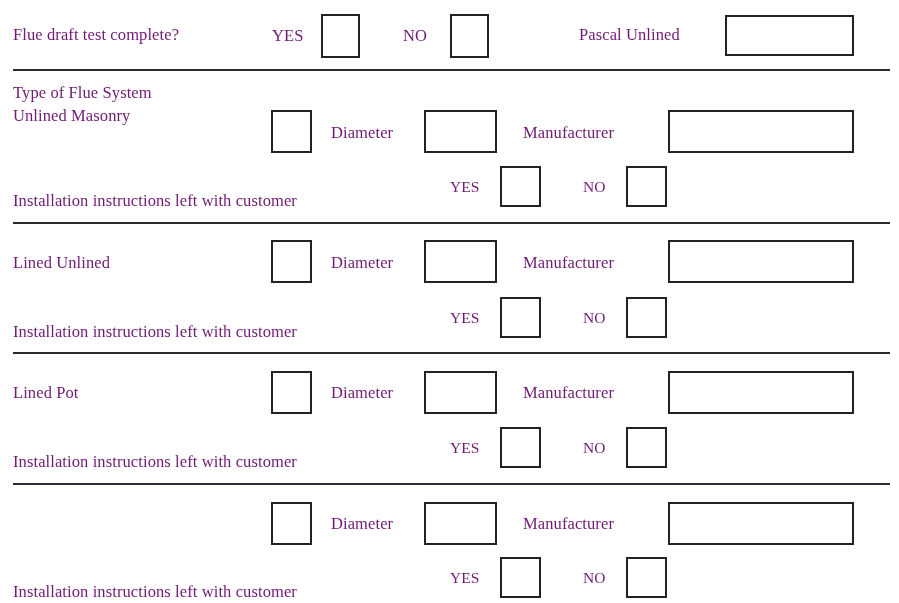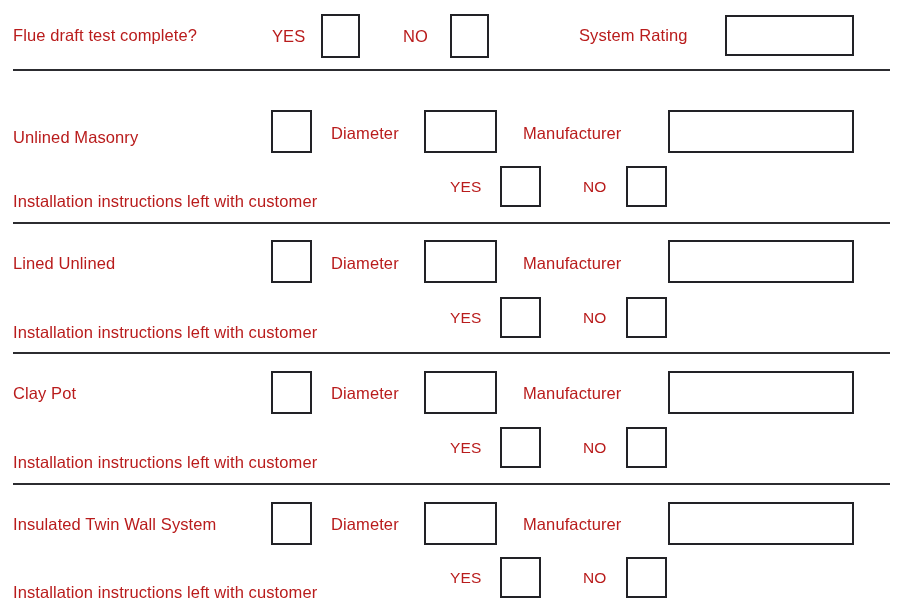--- a/index.html
+++ b/index.html
@@ -21,23 +21,24 @@
     width: 899px;
     height: 603px;
     background: #ffffff;
   }
 
   
   .lbl {
     position: absolute;
     font-size: 16.5px;
     line-height: 1;
-    color: #b91c1c;
+    color: #701a75;
     white-space: nowrap;
     letter-spacing: 0.1px;
+    font-family: Liberation Serif, serif;
   }
   .lbl.sm {
     font-size: 15.5px;
   }
   .box {
     position: absolute;
     border: 2px solid #222226;
     background: #ffffff;
     box-sizing: border-box;
   }
@@ -81,27 +82,28 @@
 <div class="sheet">
 
   <div class="lbl" id="r1-question">Flue draft test complete?</div>
 
   <div class="lbl" id="r1-yes-lbl">YES</div>
   <div class="box" id="r1-yes-box"></div>
 
   <div class="lbl" id="r1-no-lbl">NO</div>
   <div class="box" id="r1-no-box"></div>
 
-  <div class="lbl" id="r1-pascal-lbl">System Rating</div>
+  <div class="lbl" id="r1-pascal-lbl">Pascal Unlined</div>
   <div class="box" id="r1-pascal-box"></div>
 
   <div class="divider" style="top:69px;"></div>
 
+  <div class="lbl" id="type-heading">Type of Flue System</div>
 
-  <div class="lbl sec-name" style="top:129px;">Unlined Masonry</div>
+  <div class="lbl sec-name" style="top:108px;">Unlined Masonry</div>
   <div class="box sec-chk" style="top:110px;"></div>
   <div class="lbl sec-dia-lbl" style="top:125px;">Diameter</div>
   <div class="box sec-dia-box" style="top:110px;"></div>
   <div class="lbl sec-man-lbl" style="top:125px;">Manufacturer</div>
   <div class="box sec-man-box" style="top:110px;"></div>
 
   <div class="lbl inst-lbl" style="top:179px;">Installation instructions left with customer</div>
   <div class="lbl sm inst-yes-lbl" style="top:179px;">YES</div>
   <div class="box inst-yes-box" style="top:166px;"></div>
   <div class="lbl sm inst-no-lbl" style="top:179px;">NO</div>
@@ -117,36 +119,35 @@
   <div class="box sec-man-box" style="top:240px;"></div>
 
   <div class="lbl inst-lbl" style="top:310px;">Installation instructions left with customer</div>
   <div class="lbl sm inst-yes-lbl" style="top:310px;">YES</div>
   <div class="box inst-yes-box" style="top:297px;"></div>
   <div class="lbl sm inst-no-lbl" style="top:310px;">NO</div>
   <div class="box inst-no-box" style="top:297px;"></div>
 
   <div class="divider" style="top:352px;"></div>
 
-  <div class="lbl sec-name" style="top:385px;">Clay Pot</div>
+  <div class="lbl sec-name" style="top:385px;">Lined Pot</div>
   <div class="box sec-chk" style="top:371px;"></div>
   <div class="lbl sec-dia-lbl" style="top:385px;">Diameter</div>
   <div class="box sec-dia-box" style="top:371px;"></div>
   <div class="lbl sec-man-lbl" style="top:385px;">Manufacturer</div>
   <div class="box sec-man-box" style="top:371px;"></div>
 
   <div class="lbl inst-lbl" style="top:440px;">Installation instructions left with customer</div>
   <div class="lbl sm inst-yes-lbl" style="top:440px;">YES</div>
   <div class="box inst-yes-box" style="top:427px;"></div>
   <div class="lbl sm inst-no-lbl" style="top:440px;">NO</div>
   <div class="box inst-no-box" style="top:427px;"></div>
 
   <div class="divider" style="top:483px;"></div>
 
-  <div class="lbl sec-name" style="top:516px;">Insulated Twin Wall System</div>
   <div class="box sec-chk" style="top:502px;"></div>
   <div class="lbl sec-dia-lbl" style="top:516px;">Diameter</div>
   <div class="box sec-dia-box" style="top:502px;"></div>
   <div class="lbl sec-man-lbl" style="top:516px;">Manufacturer</div>
   <div class="box sec-man-box" style="top:502px;"></div>
 
   <div class="lbl inst-lbl" style="top:570px;">Installation instructions left with customer</div>
   <div class="lbl sm inst-yes-lbl" style="top:570px;">YES</div>
   <div class="box inst-yes-box" style="top:557px;"></div>
   <div class="lbl sm inst-no-lbl" style="top:570px;">NO</div>

